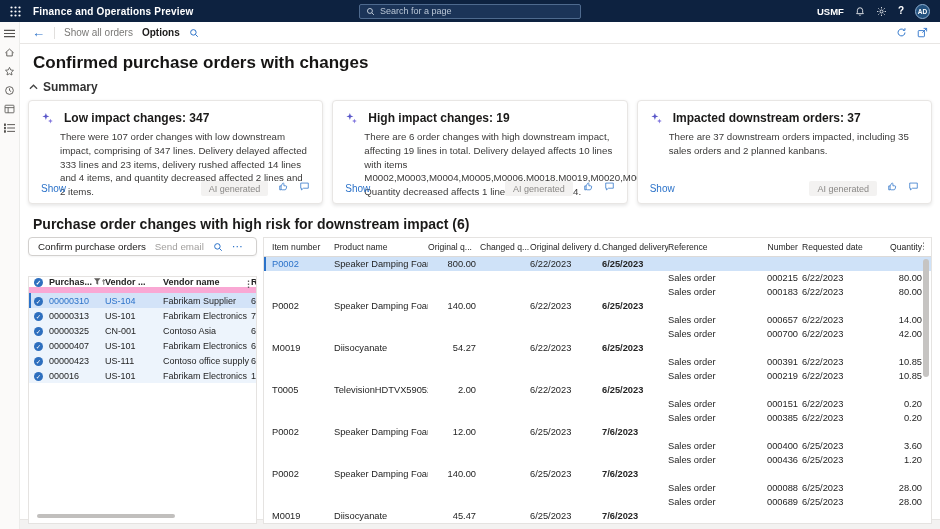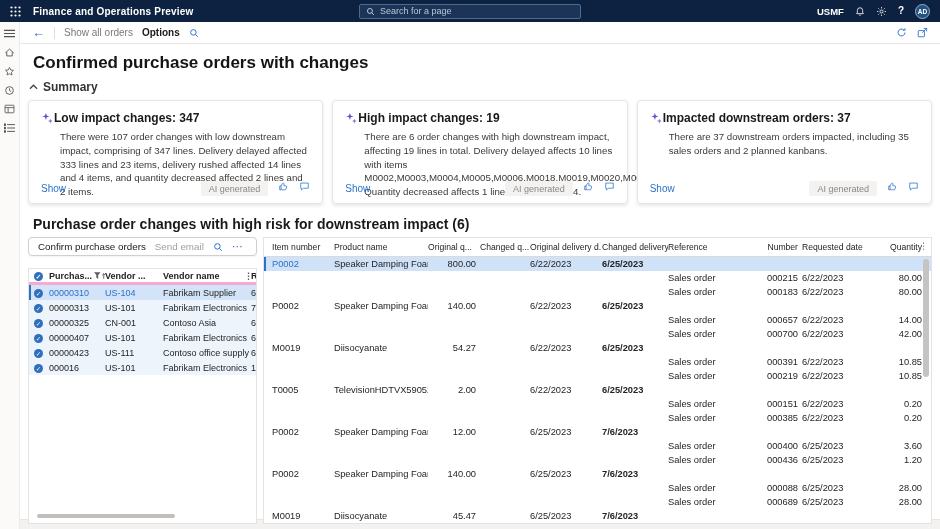--- a/index.html
+++ b/index.html
@@ -38,39 +38,39 @@
   .ab-right{margin-left:auto;display:flex;align-items:center;gap:10px}
   
   .content{flex:1;padding:6px 8px 0 8px;display:flex;flex-direction:column;min-height:0}
   .page-title{font-size:17px;font-weight:700;color:#161514;margin:3px 0 7px 5px}
   .summary-toggle{display:flex;align-items:center;gap:5px;font-size:12px;font-weight:600;
     color:#333;cursor:pointer;margin-left:1px}
   
   .cards{display:flex;gap:9px;margin-top:6px}
   .card{flex:1;position:relative;height:104px;background:#fff;border:1px solid #e8e6e4;
     border-radius:4px;box-shadow:0 1.6px 3.6px rgba(0,0,0,.09);padding:10px 12px 8px;min-width:0}
-  .card-head{display:flex;align-items:center;gap:0;font-size:12px;font-weight:600;color:#1b1a19}
+  .card-head{display:flex;align-items:center;gap:10px;font-size:12px;font-weight:600;color:#1b1a19}
   .card-body{font-size:9.7px;color:#3b3a39;line-height:1.42;margin:5px 0 0 19px}
   .card-foot{position:absolute;left:12px;right:12px;bottom:7px;display:flex;align-items:center}
   .show-link{color:#2b72c9;font-size:10px;cursor:pointer}
   .foot-right{margin-left:auto;display:flex;align-items:flex-start;gap:10px}
   .ai-badge{background:#f3f2f1;color:#8a8886;font-size:9px;padding:2.5px 8px;border-radius:2px}
   .ficon{display:flex;align-items:center;cursor:pointer}
   .section-title{font-size:14px;font-weight:700;color:#1b1a19;margin:12px 0 5px 5px}
   
   .panels{display:flex;gap:6px;height:292px}
-  .left-col{width:229px;display:flex;flex-direction:column;gap:12px}
+  .left-col{width:229px;display:flex;flex-direction:column;gap:20px}
   .lp-toolbar{height:19px;border:1px solid #d2d0ce;border-radius:4px;display:flex;
     align-items:center;gap:9px;padding:0 9px;font-size:9.8px;background:#fff;
     box-shadow:0 1px 2px rgba(0,0,0,.05)}
   .tb-confirm{color:#1b1a19;cursor:pointer}
   .tb-send{color:#a19f9d}
   .tb-more{color:#2b72c9;font-size:11px;cursor:pointer;line-height:1}
   .lp-grid{flex:1;border:1px solid #e5e3e1;background:#fff;position:relative;overflow:hidden}
-  .lheader{display:flex;align-items:center;height:16px;border-bottom:3px solid #f9a8d4;
+  .lheader{display:flex;align-items:center;height:16px;border-bottom:6px solid #f9a8d4;
     font-size:9px;font-weight:700;color:#242424;position:relative}
   .lrow{display:flex;align-items:center;height:15px;font-size:9px;background:#edf4fc;cursor:pointer}
   .lrow.sel{background:#d3e3f8;box-shadow:inset 2px 0 0 #2b72c9}
   .lc{white-space:nowrap;overflow:hidden;flex-shrink:0}
   .c-check{width:20px;padding-left:5px}
   .c-po{width:56px}
   .c-vendor{width:58px}
   .c-name{width:88px}
   .c-req{flex:1}
   .chk{display:inline-block;width:9px;height:9px;border-radius:50%;background:#2e6fbe;color:#fff;

